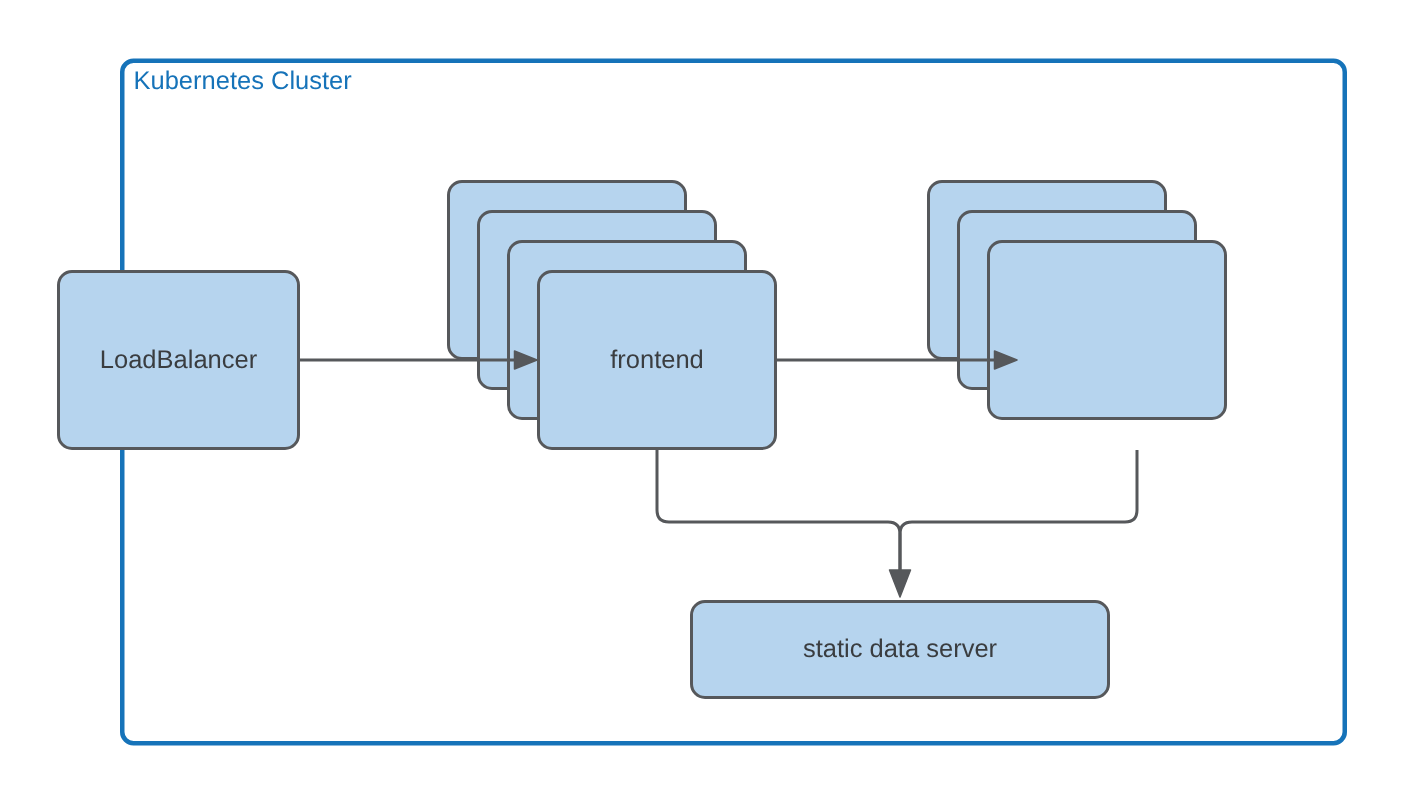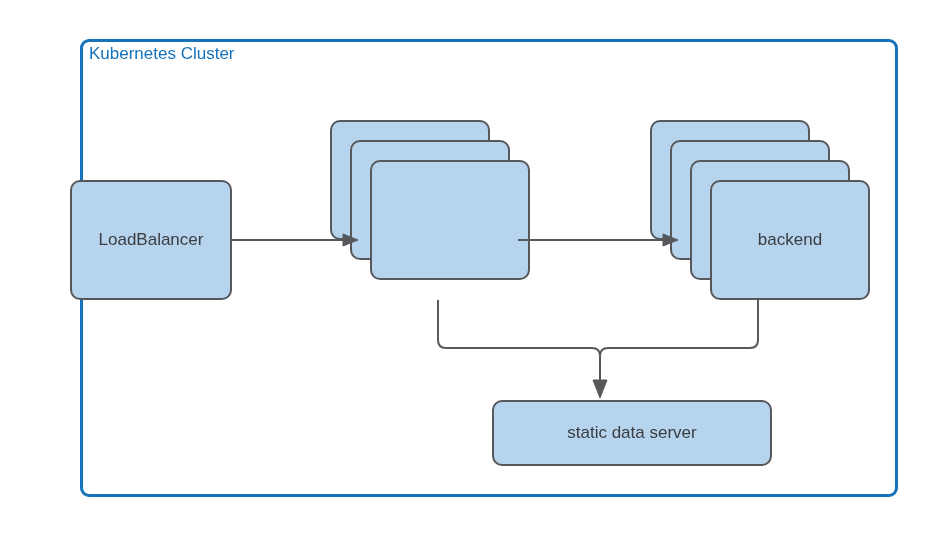--- a/index.html
+++ b/index.html
@@ -36,21 +36,20 @@
     color: var(--cluster-label, #1673b9);
     white-space: nowrap;
   }
   
   .node, .stack-box {
     position: absolute;
     box-sizing: border-box;
     background: var(--node-fill, #b6d4ee);
     border: 2.5px solid var(--node-border, #56585b);
     border-radius: 10px;
-    margin-left: 32px;
   }
   .stack-box {
     width: 160px;
     height: 120px;
     z-index: 1;
   }
   .node {
     z-index: 3;
     display: flex;
     align-items: center;
@@ -122,22 +121,22 @@
     <path d="M 438 300 V 340 Q 438 348 446 348 H 592 Q 600 348 600 356 V 380"></path>
 
     <path d="M 758 300 V 340 Q 758 348 750 348 H 608 Q 600 348 600 356 V 380"></path>
     <polygon points="593,380 607,380 600,398"></polygon>
   </svg>
 
   <div class="node node-lb">
     <span>LoadBalancer</span>
   </div>
 
+  <div class="node node-frontend">
+    <span>frontend</span>
+  </div>
 
-  <div class="node node-backend">
-    <span>backend</span>
-  </div>
 
   <div class="node node-static">
     <span>static data server</span>
   </div>
 
 </div>
 
 </body></html>

